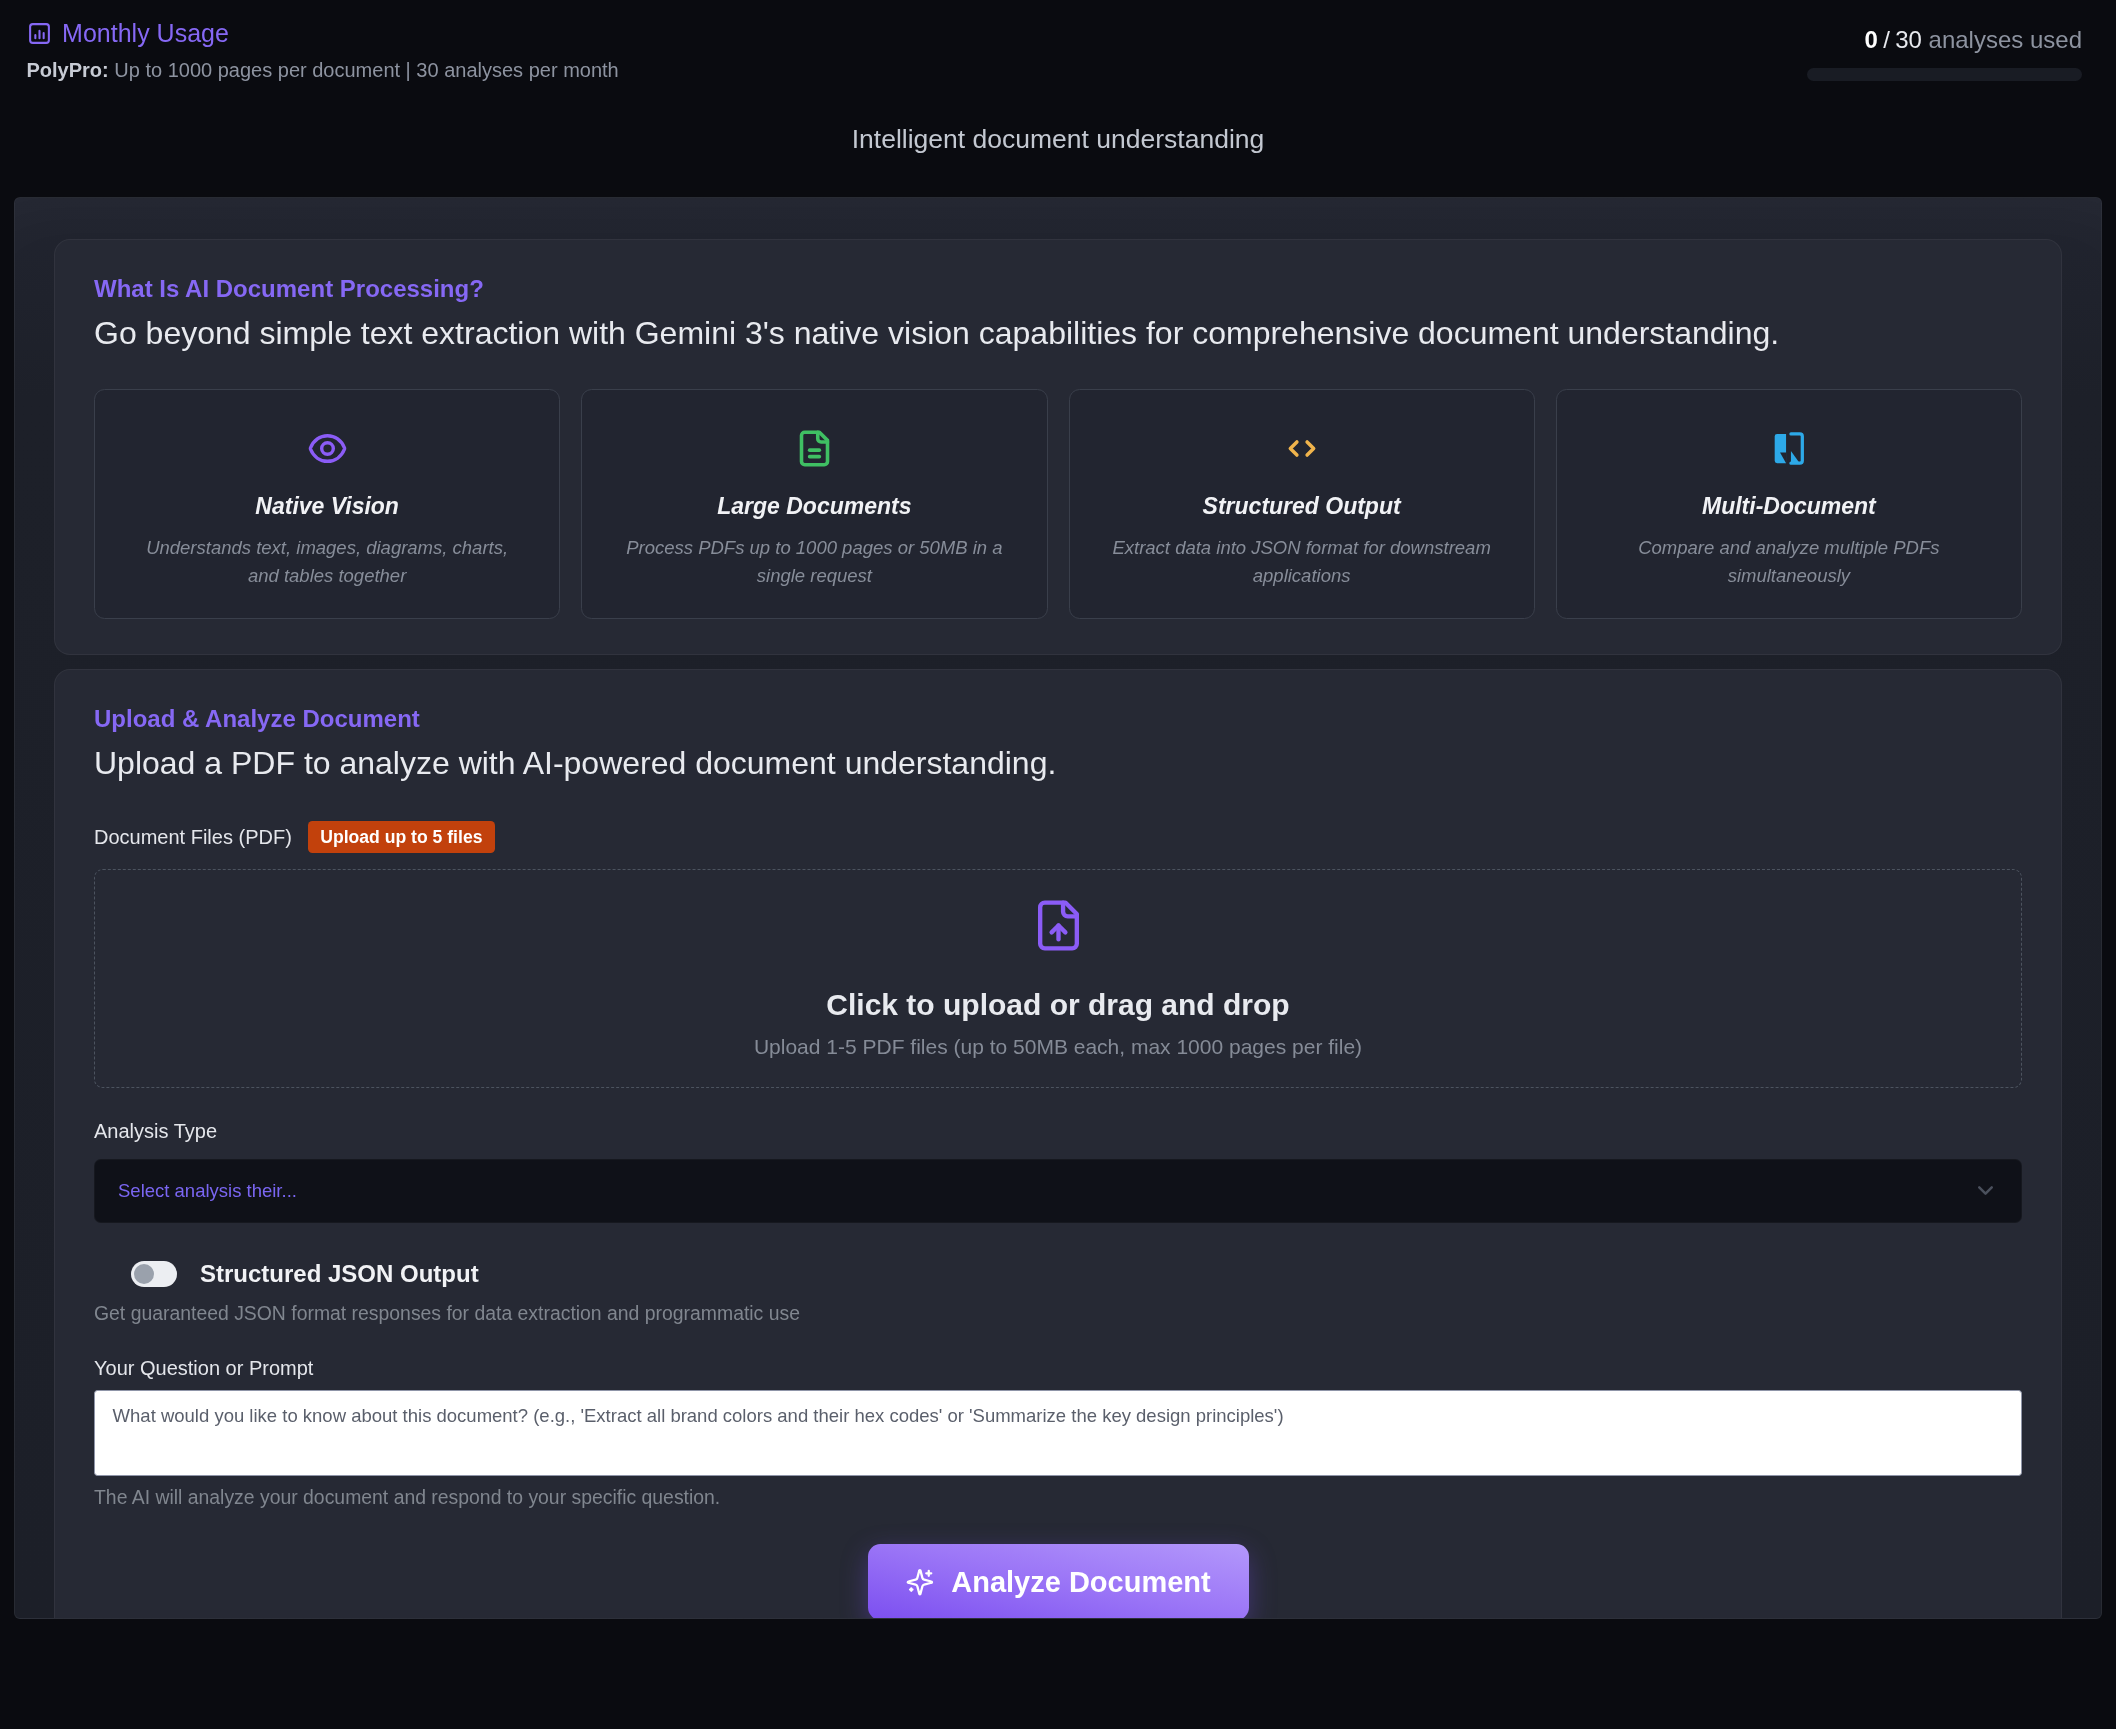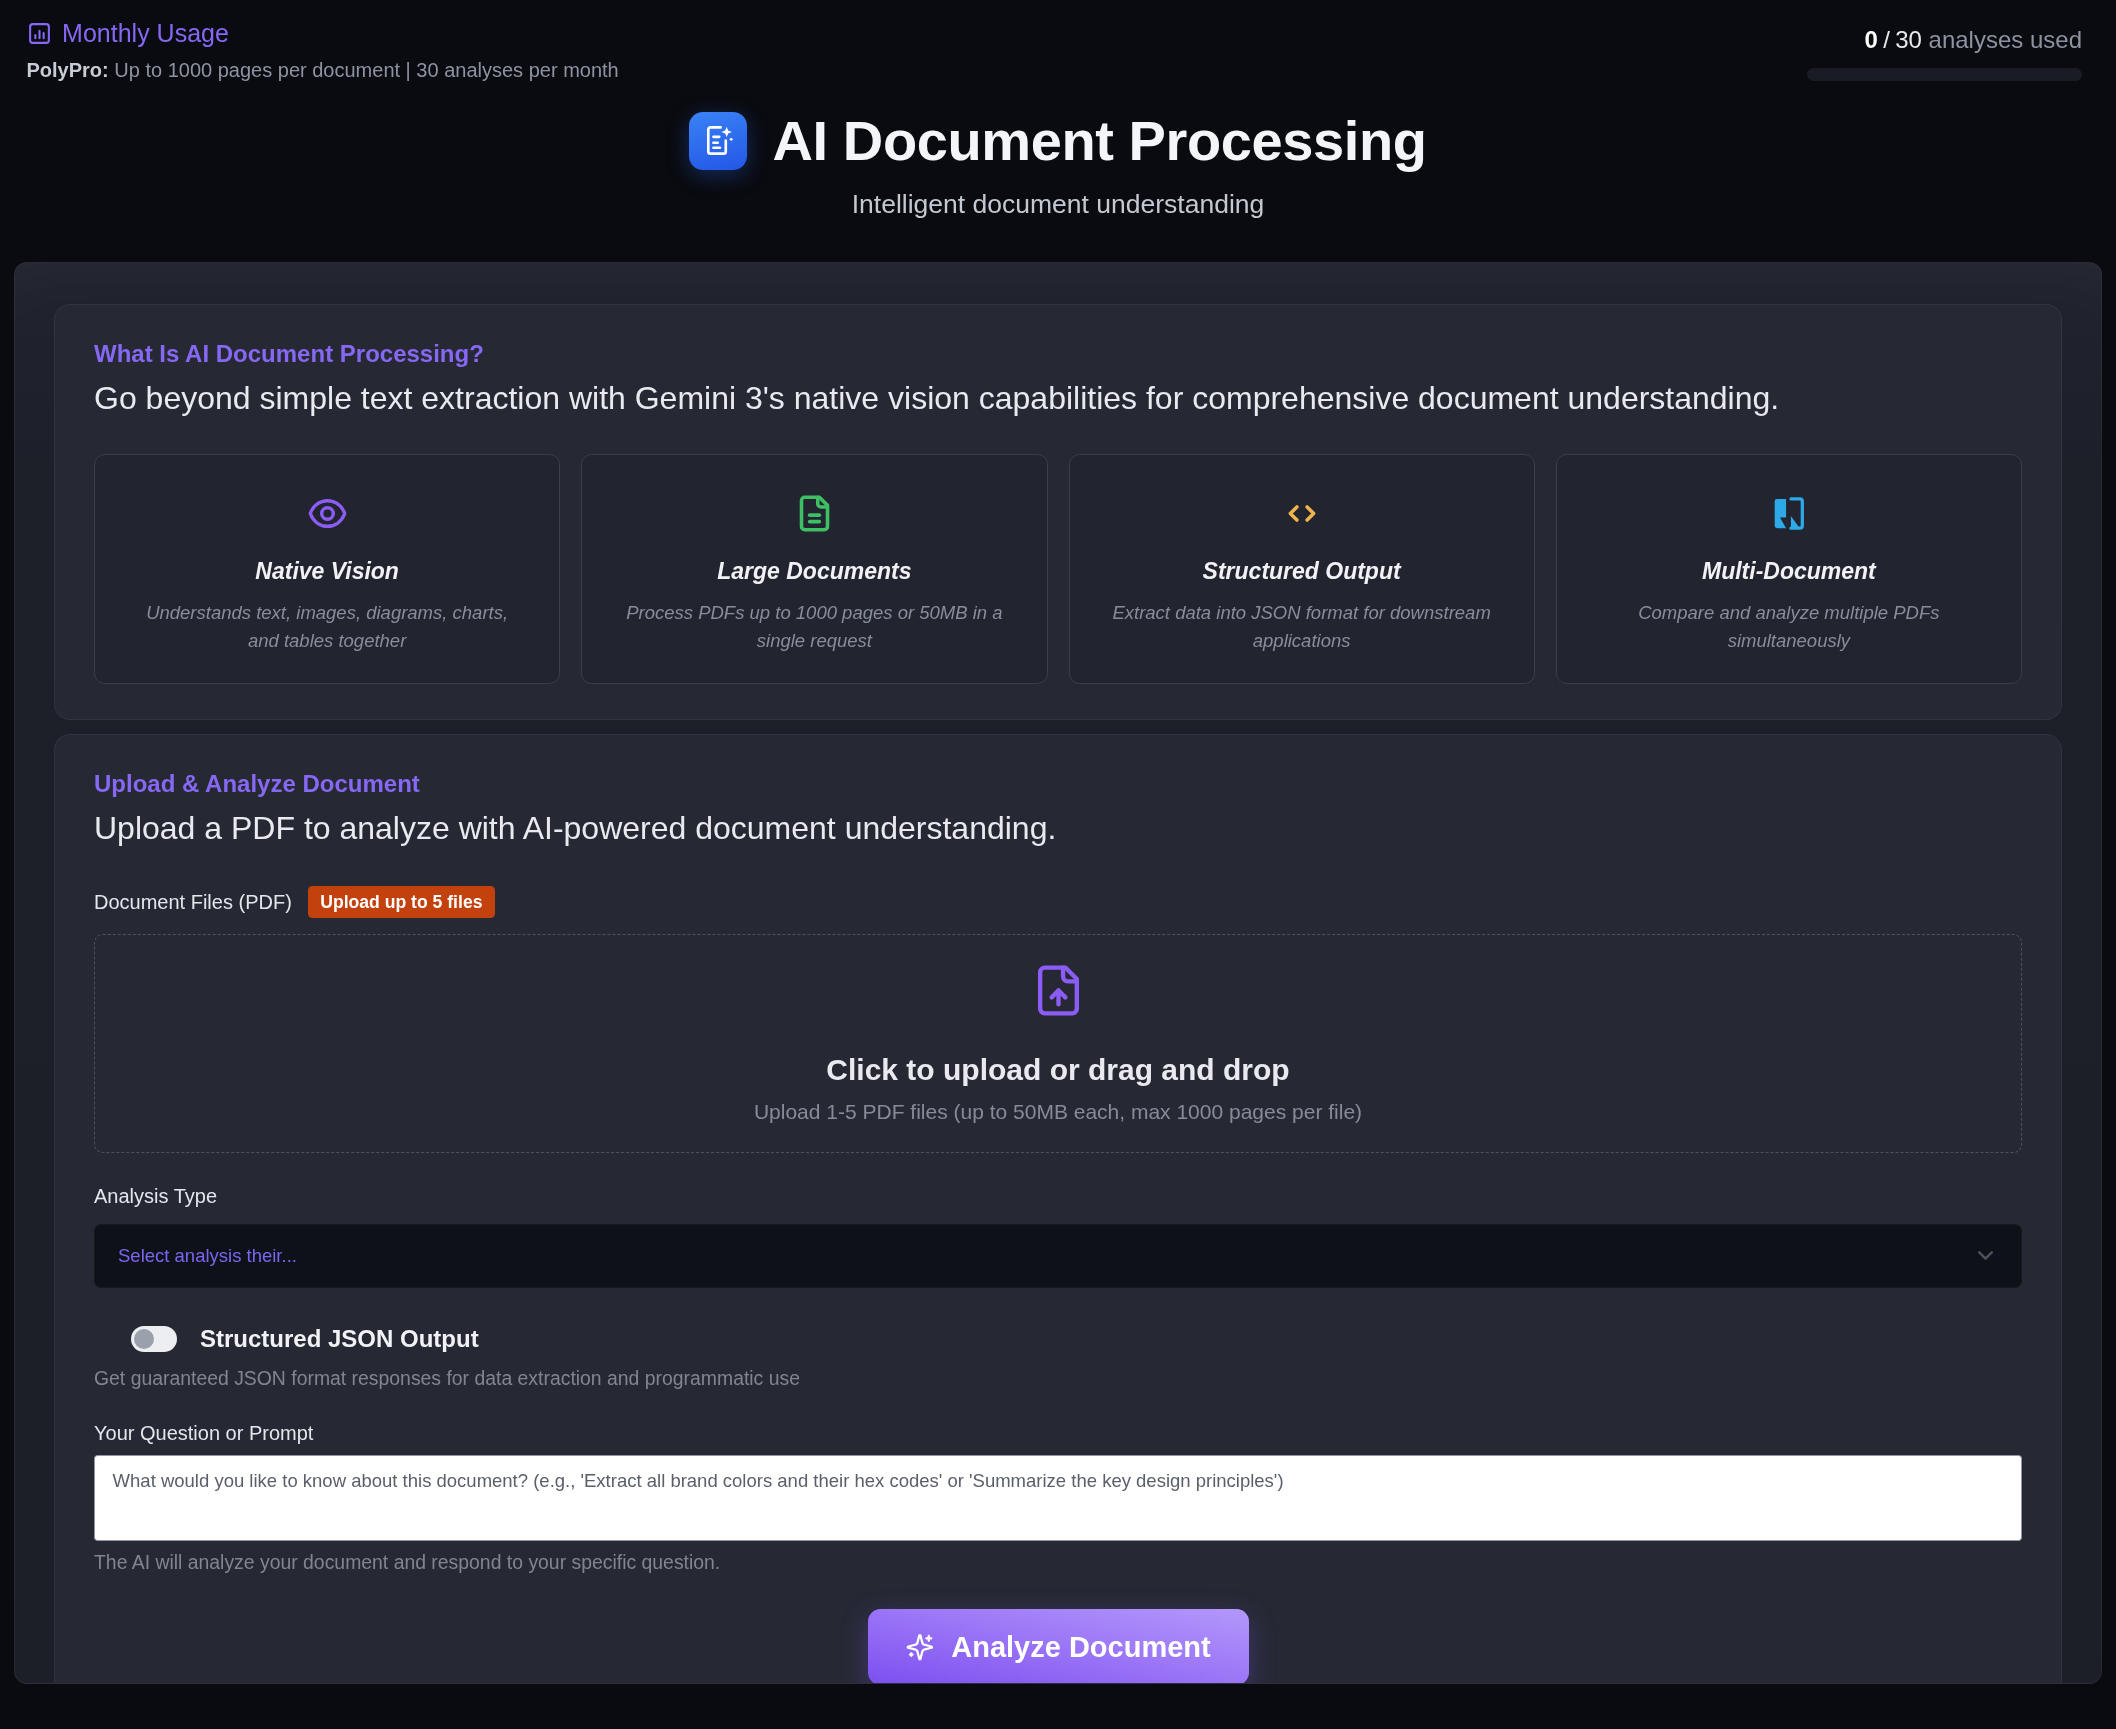--- a/index.html
+++ b/index.html
@@ -28,21 +28,21 @@
   
   .hero { padding-top:108px; text-align:center; }
   .hero-row { display:inline-flex; align-items:center; gap:25px; }
   .app-icon { width:58px; height:58px; border-radius:14px; background:linear-gradient(165deg,#3b82f6 0%,#2257e6 100%); display:flex; align-items:center; justify-content:center; box-shadow:0 5.3px 21px rgba(37,99,235,.35); }
   .hero h1 { font-size:56px; font-weight:600; color:#f4f5f8; letter-spacing:-0.4px; }
   .hero-sub { margin-top:16px; font-size:26.5px; color:#c3c8d1; font-weight:400; }
 
   
   .panel {
     margin:42px 14px 0;
-    border-radius:13px;
+    border-radius:6px;
     background:linear-gradient(180deg,#21242f 0%,#1d2029 14%,#1c1f28 100%);
     border:0.9px solid rgba(255,255,255,.055);
     padding:41px 39px 35px;
     height:1422px;
     overflow:hidden;
     box-shadow:inset 0 53px 106px -71px rgba(255,255,255,.05);
   }
   .card {
     background:#262934;
     border:0.9px solid rgba(255,255,255,.05);
@@ -122,33 +122,20 @@
       <span class="used">0</span><span class="sep">/</span><span class="total">30</span>
       <span>analyses used</span>
     </div>
     <div class="progressbar">
       <div class="fill" style="width: 0%;"></div>
     </div>
   </div>
 </header>
 
 <div class="hero">
-  <div class="hero-row">
-    <div class="app-icon">
-      <svg width="35" height="35" viewBox="0 0 24 24" fill="none" stroke="#ffffff" stroke-width="1.8" stroke-linecap="round" stroke-linejoin="round">
-        <path d="M13.5 3H6.5A1.5 1.5 0 0 0 5 4.5v15A1.5 1.5 0 0 0 6.5 21h9a1.5 1.5 0 0 0 1.5-1.5v-7.5"></path>
-        <path d="M8.5 9.5h4"></path>
-          <path d="M8.5 13.5h3"></path>
-          <path d="M8.5 17h4.5"></path>
-        <path d="M17.6 2.6l1 2.6 2.6 1-2.6 1-1 2.6-1-2.6-2.6-1 2.6-1z" fill="#ffffff" stroke="none"></path>
-        <circle cx="20.7" cy="11.2" r="1" fill="#ffffff" stroke="none"></circle>
-      </svg>
-    </div>
-    <h1>AI Document Processing</h1>
-  </div>
   <div class="hero-sub">Intelligent document understanding</div>
 </div>
 
 <main class="panel">
 
   <section class="card">
     <div class="section-title">What Is AI Document Processing?</div>
     <div class="section-desc">Go beyond simple text extraction with Gemini 3's native vision capabilities for comprehensive document understanding.</div>
 
     <div class="features">

